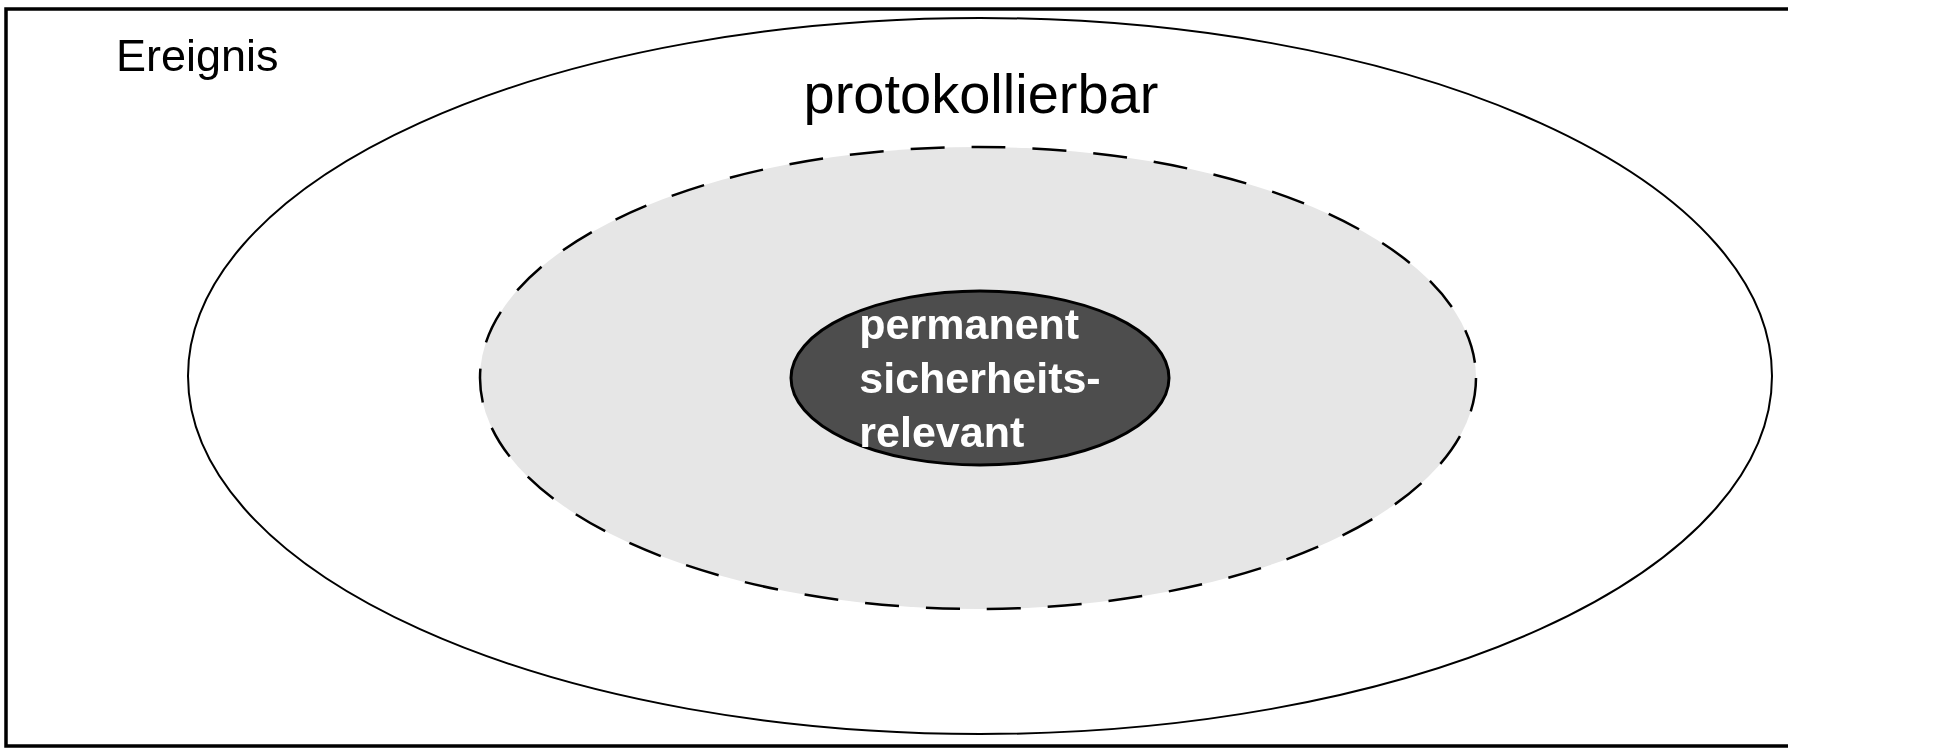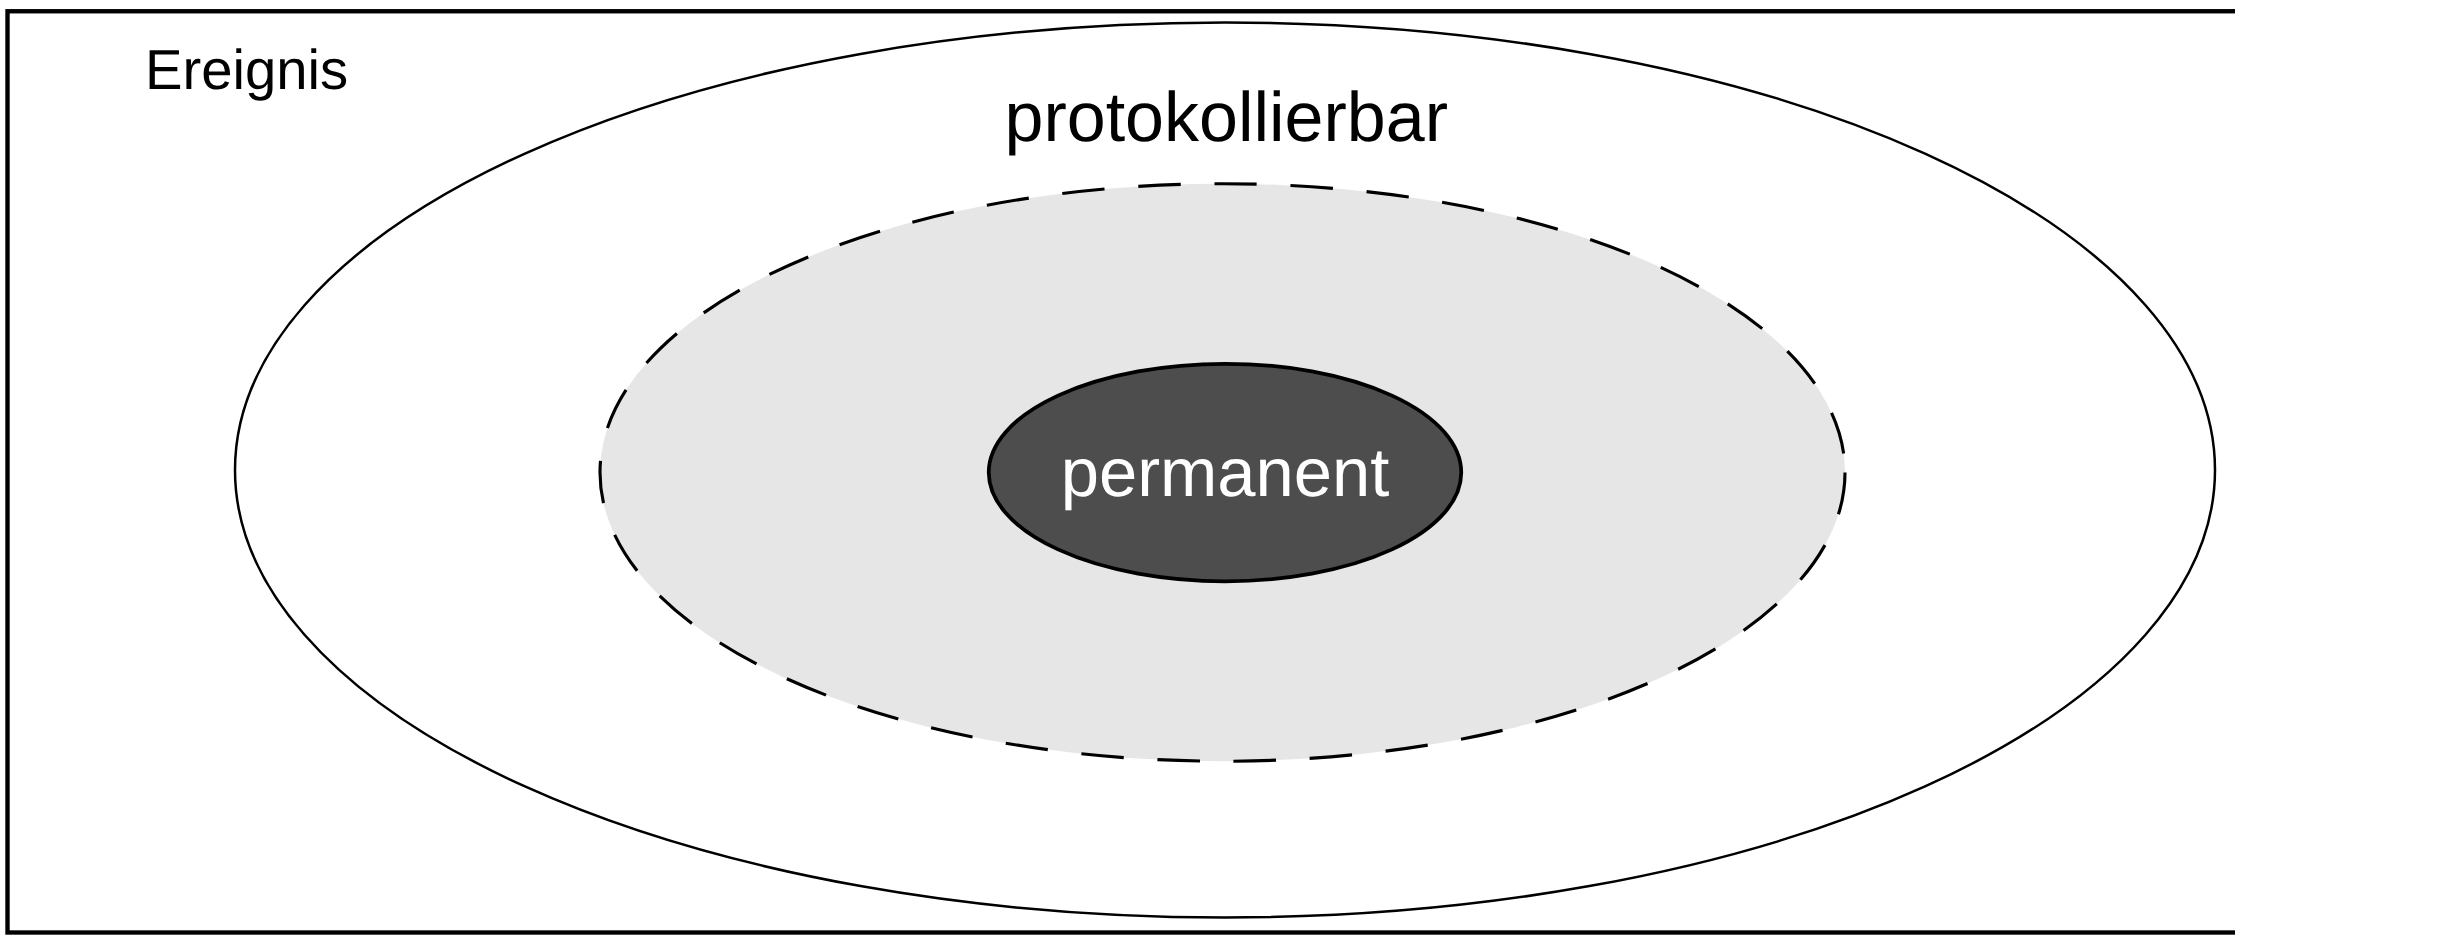--- a/index.html
+++ b/index.html
@@ -43,23 +43,24 @@
     left: 996px;
     top: 210px;
     transform: translateX(-50%);
   }
   .label-inner {
     left: 980px;
     top: 378px;
     transform: translate(-50%, -50%);
     text-align: left;
     line-height: 54px;
-    font-size: 55px;
+    font-size: 43px;
     color: #ffffff;
     white-space: nowrap;
+    font-weight: bold;
   }
 </style>
 </head>
 <body>
 
 <div class="stage">
 
   <svg width="1960" height="755" viewBox="0 0 1960 755">
 
     <rect x="6" y="9" width="1948" height="737" fill="#ffffff" stroke="#000000" stroke-width="3.5"></rect>
@@ -71,15 +72,17 @@
     <ellipse cx="980" cy="378" rx="189" ry="87" fill="#4d4d4d" stroke="#000000" stroke-width="3"></ellipse>
   </svg>
 
   <div class="label label-ereignis">Ereignis</div>
 
   <div class="label label-protokollierbar">protokollierbar</div>
 
 
   <div class="label label-inner">
     <div>permanent</div>
+    <div>sicherheits-</div>
+    <div>relevant</div>
   </div>
 
 </div>
 
 </body></html>

